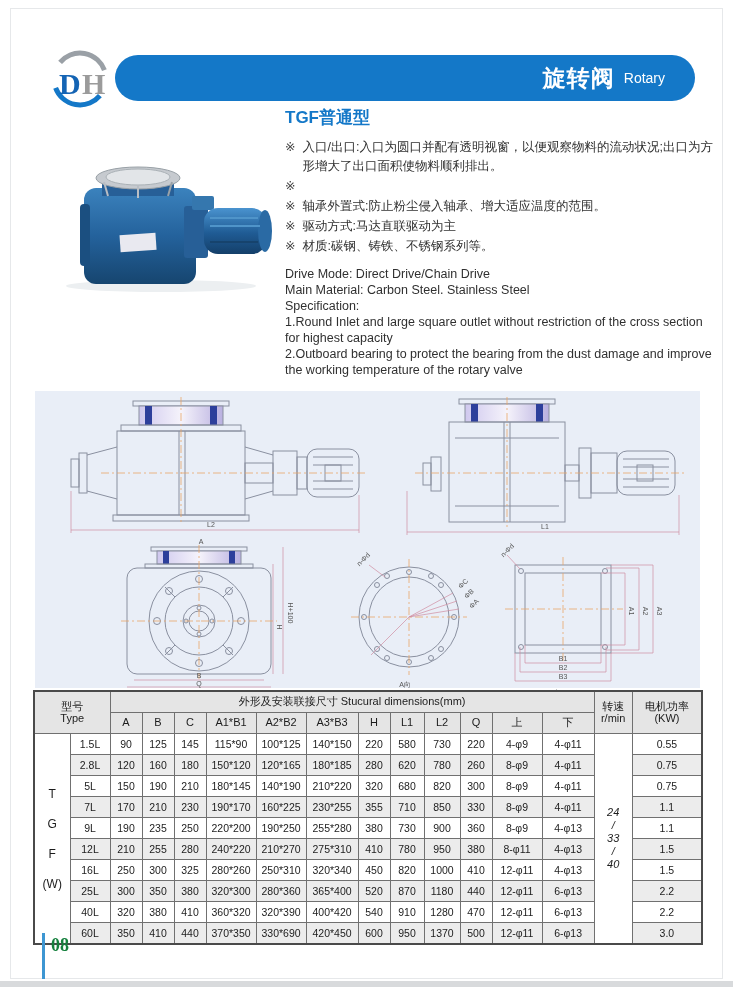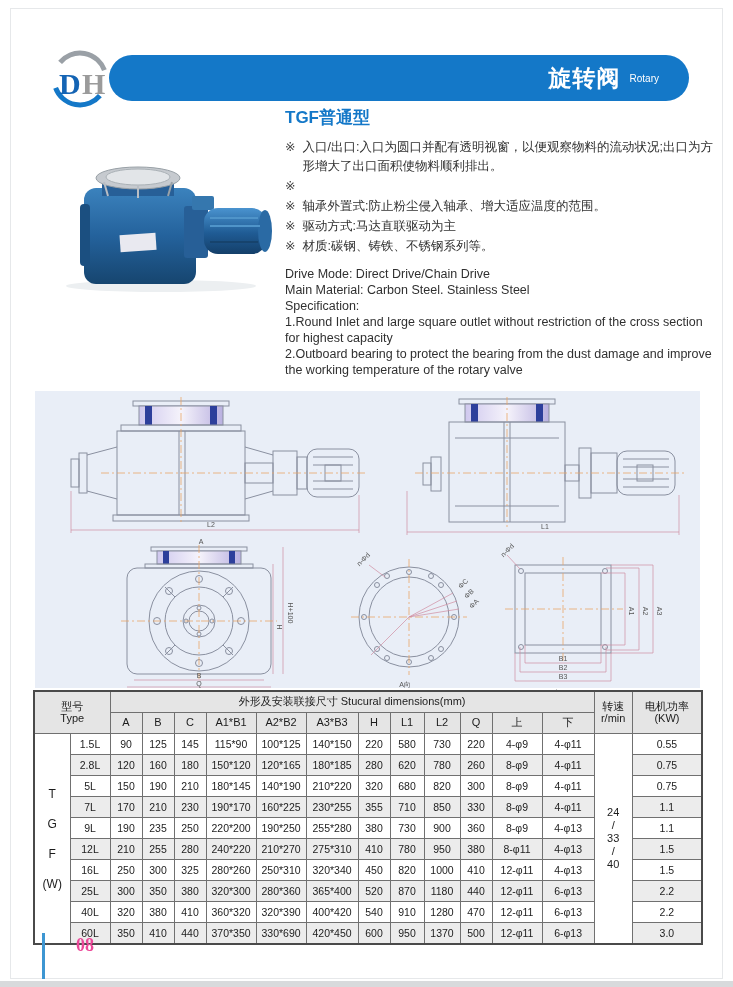--- a/index.html
+++ b/index.html
@@ -7,25 +7,25 @@
     width:733px;height:987px;position:relative;background:#ffffff;
     font-family:"Liberation Sans","DejaVu Sans",sans-serif;color:#303030;
     overflow:hidden;
   }
   .page-frame{position:absolute;left:10px;top:8px;right:10px;bottom:8px;
     border:1px solid #e6e8ea;pointer-events:none;}
   .bottom-edge{position:absolute;left:0;right:0;bottom:0;height:6px;background:#d8dadc;}
 
   
   .logo{position:absolute;left:44px;top:48px;width:76px;height:64px;}
-  .banner{position:absolute;left:109px;top:55px;width:580px;height:46px;
+  .banner{position:absolute;left:115px;top:55px;width:580px;height:46px;
     background:#1478c8;border-radius:23px;display:flex;align-items:center;
     justify-content:flex-end;padding-right:30px;box-sizing:border-box;color:#fff;gap:9px;}
   .banner-title{font-size:23px;font-weight:bold;letter-spacing:1px;}
-  .banner-sub{font-size:10px;}
+  .banner-sub{font-size:14px;}
 
   
   .intro{position:absolute;left:285px;top:106px;width:428px;}
   .sec-title{color:#1478c8;font-size:17px;font-weight:bold;margin:0 0 9px 0;}
   ul.bullets{list-style:none;margin:0;padding:0;font-size:12.5px;line-height:1.52;}
   ul.bullets li{display:flex;gap:7px;margin-bottom:1px;}
   ul.bullets .marker{flex:0 0 auto;color:#474747;}
 
   
   .photo{position:absolute;left:46px;top:146px;width:234px;height:150px;}
@@ -50,26 +50,26 @@
   
   table.spec-table{position:absolute;left:33px;top:690px;width:668px;border-collapse:collapse;
     table-layout:fixed;font-size:10.5px;color:#1c1c1c;border:2px solid #4a4a4a;}
   .spec-table th,.spec-table td{border:1px solid #707070;text-align:center;padding:0;
     overflow:hidden;white-space:nowrap;}
   .spec-table thead th{background:#e5e5e5;font-weight:normal;font-size:11px;height:20px;line-height:1.05;}
   .spec-table tbody td{height:20px;background:#fff;}
   .spec-table tr.alt td{background:#ececec;}
   .spec-table td.series-cell,.spec-table td.speed-cell{background:#fff !important;}
   .series-cell div{display:flex;flex-direction:column;gap:16px;align-items:center;font-size:12px;}
-  .speed-cell{white-space:pre-line !important;font-size:11px;line-height:1.18;}
+  .speed-cell{white-space:pre-line !important;font-size:11px;line-height:1.18;font-style:italic;}
 
   
   .footer-bar{position:absolute;left:42px;top:933px;width:3px;height:46px;background:#3d96d2;}
   .page-num{position:absolute;left:51px;top:935px;font-family:"Liberation Serif",serif;
-    font-weight:bold;font-size:18px;color:#ec4899;margin-left:25px;}
+    font-weight:bold;font-size:18px;color:#15803d;}
 </style>
 </head>
 <body>
 
 <div class="page-frame"></div>
 
 <div class="logo">
   <svg viewBox="0 0 76 64" width="76" height="64">
     <path d="M16.1 14.3 A26 26 0 0 1 60.4 22.1" stroke="#9aa0a6" stroke-width="5" fill="none"></path>
     <path d="M11.6 39.9 A26 26 0 0 0 55.9 47.7" stroke="#1478c8" stroke-width="5" fill="none"></path>

